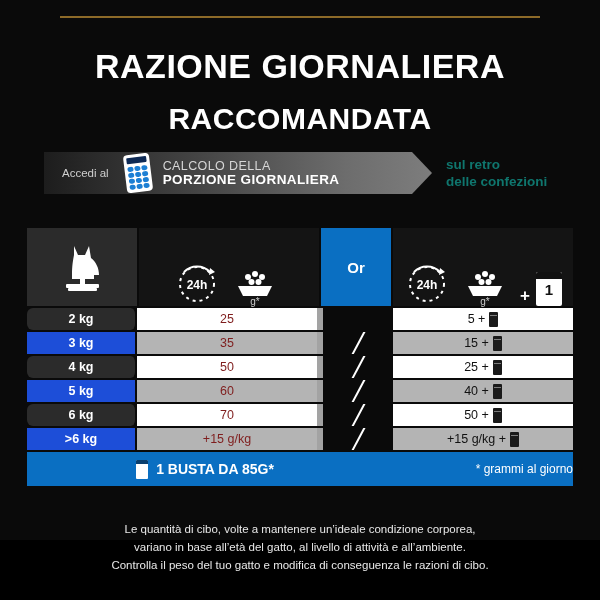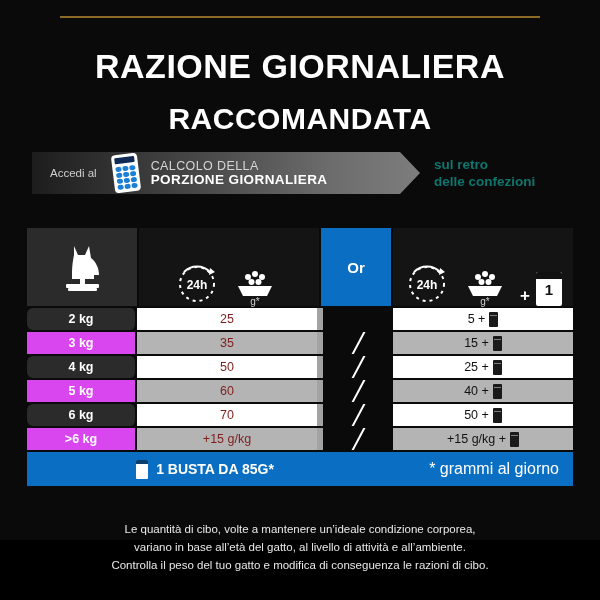--- a/index.html
+++ b/index.html
@@ -48,21 +48,21 @@
     font-weight: bold;
     letter-spacing: 0.5px;
     line-height: 34px;
     margin-top: 16px;
   }
 
   
   .ribbon-row {
     position: absolute;
     top: 152px;
-    left: 32px;
+    left: 44px;
     width: 546px;
     height: 42px;
     display: flex;
     align-items: center;
   }
   .ribbon-grad {
     position: relative;
     width: 388px;
     height: 42px;
     background: linear-gradient(to right, #1d1d1d 0%, #4a4a4a 45%, #6d6d6d 78%, #7d7d7d 100%);
@@ -308,21 +308,21 @@
   .c-b .pouch-sm::after {
     content: "";
     position: absolute;
     left: 1px; right: 1px; top: 3px;
     height: 1.5px;
     background: #7d7d7d;
   }
   .shade-dark { background: #b4b4b4; }
   .shade-light { background: #ffffff; }
   .w-dark { background: #2b2b2b; color: #fff; border-radius: 6px; }
-  .w-light { background: #d946ef; color: #fff; }
+  .w-light { background: #1d4ed8; color: #fff; }
 
   
   .blue-bar {
     display: flex;
     height: 34px;
     margin-top: 2px;
     background: #0a6fc2;
     align-items: center;
   }
   .blue-left {
@@ -345,22 +345,21 @@
     content: "";
     position: absolute;
     left: 0; right: 0; top: 0;
     height: 4px;
     background: #0a3f6e;
     border-radius: 1px 1px 0 0;
   }
   .blue-right {
     width: 190px;
     text-align: right;
-    padding-right: 14px;
-    font-size: 16px;
+    font-size: 12px;
     box-sizing: border-box;
   }
 
   
   .footnote {
     position: absolute;
     top: 520px;
     left: 0;
     width: 600px;
     text-align: center;

